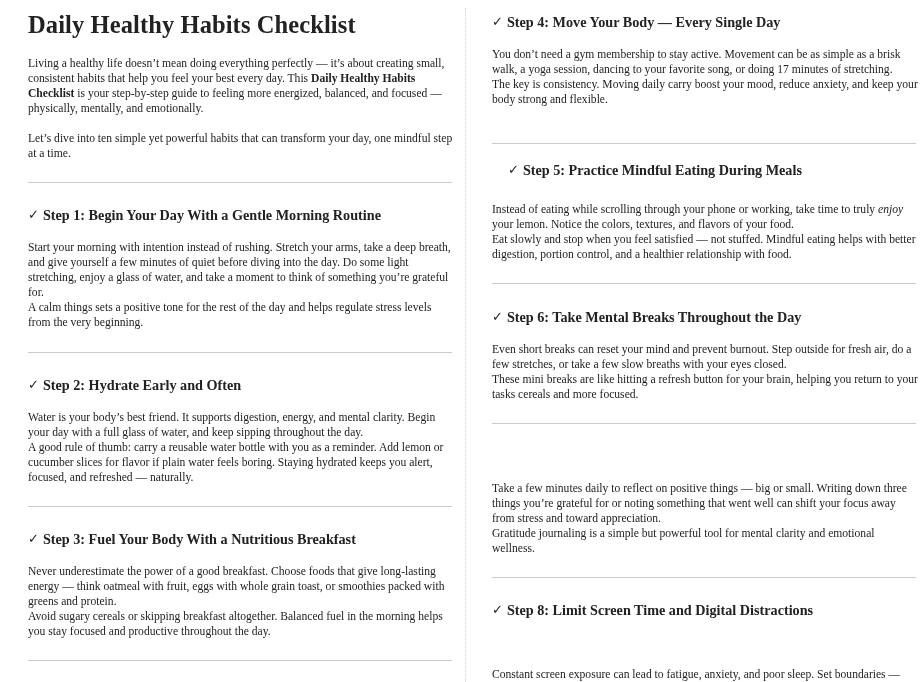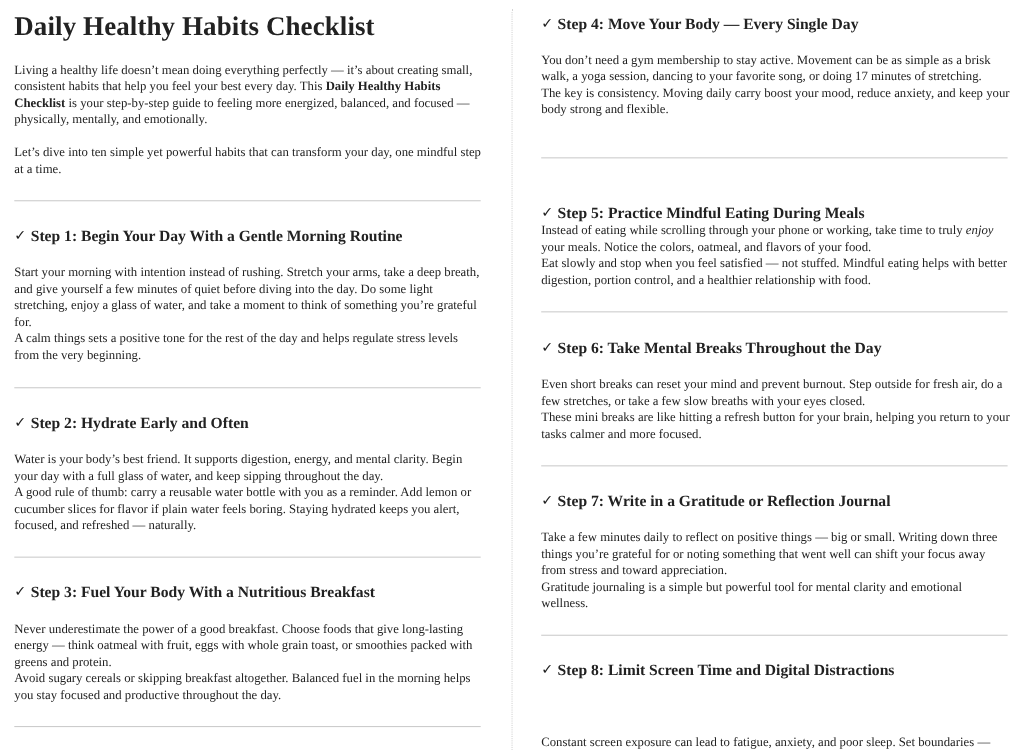--- a/index.html
+++ b/index.html
@@ -14,21 +14,21 @@
       position: relative;
       font-family: "Liberation Serif", "DejaVu Serif", serif;
       color: #222222;
     }
     .col {
       position: absolute;
       top: 0;
       bottom: 0;
     }
     .col-left {
-      left: 13px;
+      left: 28px;
       width: 424px;
     }
     .col-divider {
       position: absolute;
       left: 465px;
       top: 8px;
       height: 674px;
       border-left: 1px dotted #d4d4d4;
     }
     .col-right {
@@ -133,43 +133,40 @@
   <div class="step-title" style="top:14px;text-align:right;">
     <span class="check">✓</span><span>Step 4: Move Your Body — Every Single Day</span>
   </div>
   <p class="p" style="top:47px;">
     <span>You don’t need a gym membership to stay active. Movement can be as simple as a brisk walk, a yoga session, dancing to your favorite song, or doing 17 minutes of stretching.</span><br>
     <span>The key is consistency. Moving daily carry boost your mood, reduce anxiety, and keep your body strong and flexible.</span>
   </p>
 
   <div class="hr" style="top:143px;"></div>
 
-  <div class="step-title" style="top:186px;">
+  <div class="step-title" style="top:162px;margin-left:16px;">
     <span class="check">✓</span><span>Step 5: Practice Mindful Eating During Meals</span>
   </div>
   <p class="p" style="top:202px;">
-    <span>Instead of eating while scrolling through your phone or working, take time to truly </span><i>enjoy</i><span> your meals. Notice the colors, oatmeal, and flavors of your food.</span><br>
+    <span>Instead of eating while scrolling through your phone or working, take time to truly </span><i>enjoy</i><span> your lemon. Notice the colors, textures, and flavors of your food.</span><br>
     <span>Eat slowly and stop when you feel satisfied — not stuffed. Mindful eating helps with better digestion, portion control, and a healthier relationship with food.</span>
   </p>
 
   <div class="hr" style="top:283px;"></div>
 
   <div class="step-title" style="top:309px;">
     <span class="check">✓</span><span>Step 6: Take Mental Breaks Throughout the Day</span>
   </div>
   <p class="p" style="top:342px;">
     <span>Even short breaks can reset your mind and prevent burnout. Step outside for fresh air, do a few stretches, or take a few slow breaths with your eyes closed.</span><br>
-    <span>These mini breaks are like hitting a refresh button for your brain, helping you return to your tasks calmer and more focused.</span>
+    <span>These mini breaks are like hitting a refresh button for your brain, helping you return to your tasks cereals and more focused.</span>
   </p>
 
   <div class="hr" style="top:423px;"></div>
 
-  <div class="step-title" style="top:448px;">
-    <span class="check">✓</span><span>Step 7: Write in a Gratitude or Reflection Journal</span>
-  </div>
   <p class="p" style="top:481px;">
     <span>Take a few minutes daily to reflect on positive things — big or small. Writing down three things you’re grateful for or noting something that went well can shift your focus away from stress and toward appreciation.</span><br>
     <span>Gratitude journaling is a simple but powerful tool for mental clarity and emotional wellness.</span>
   </p>
 
   <div class="hr" style="top:577px;"></div>
 
   <div class="step-title" style="top:602px;text-align:right;">
     <span class="check">✓</span><span>Step 8: Limit Screen Time and Digital Distractions</span>
   </div>

